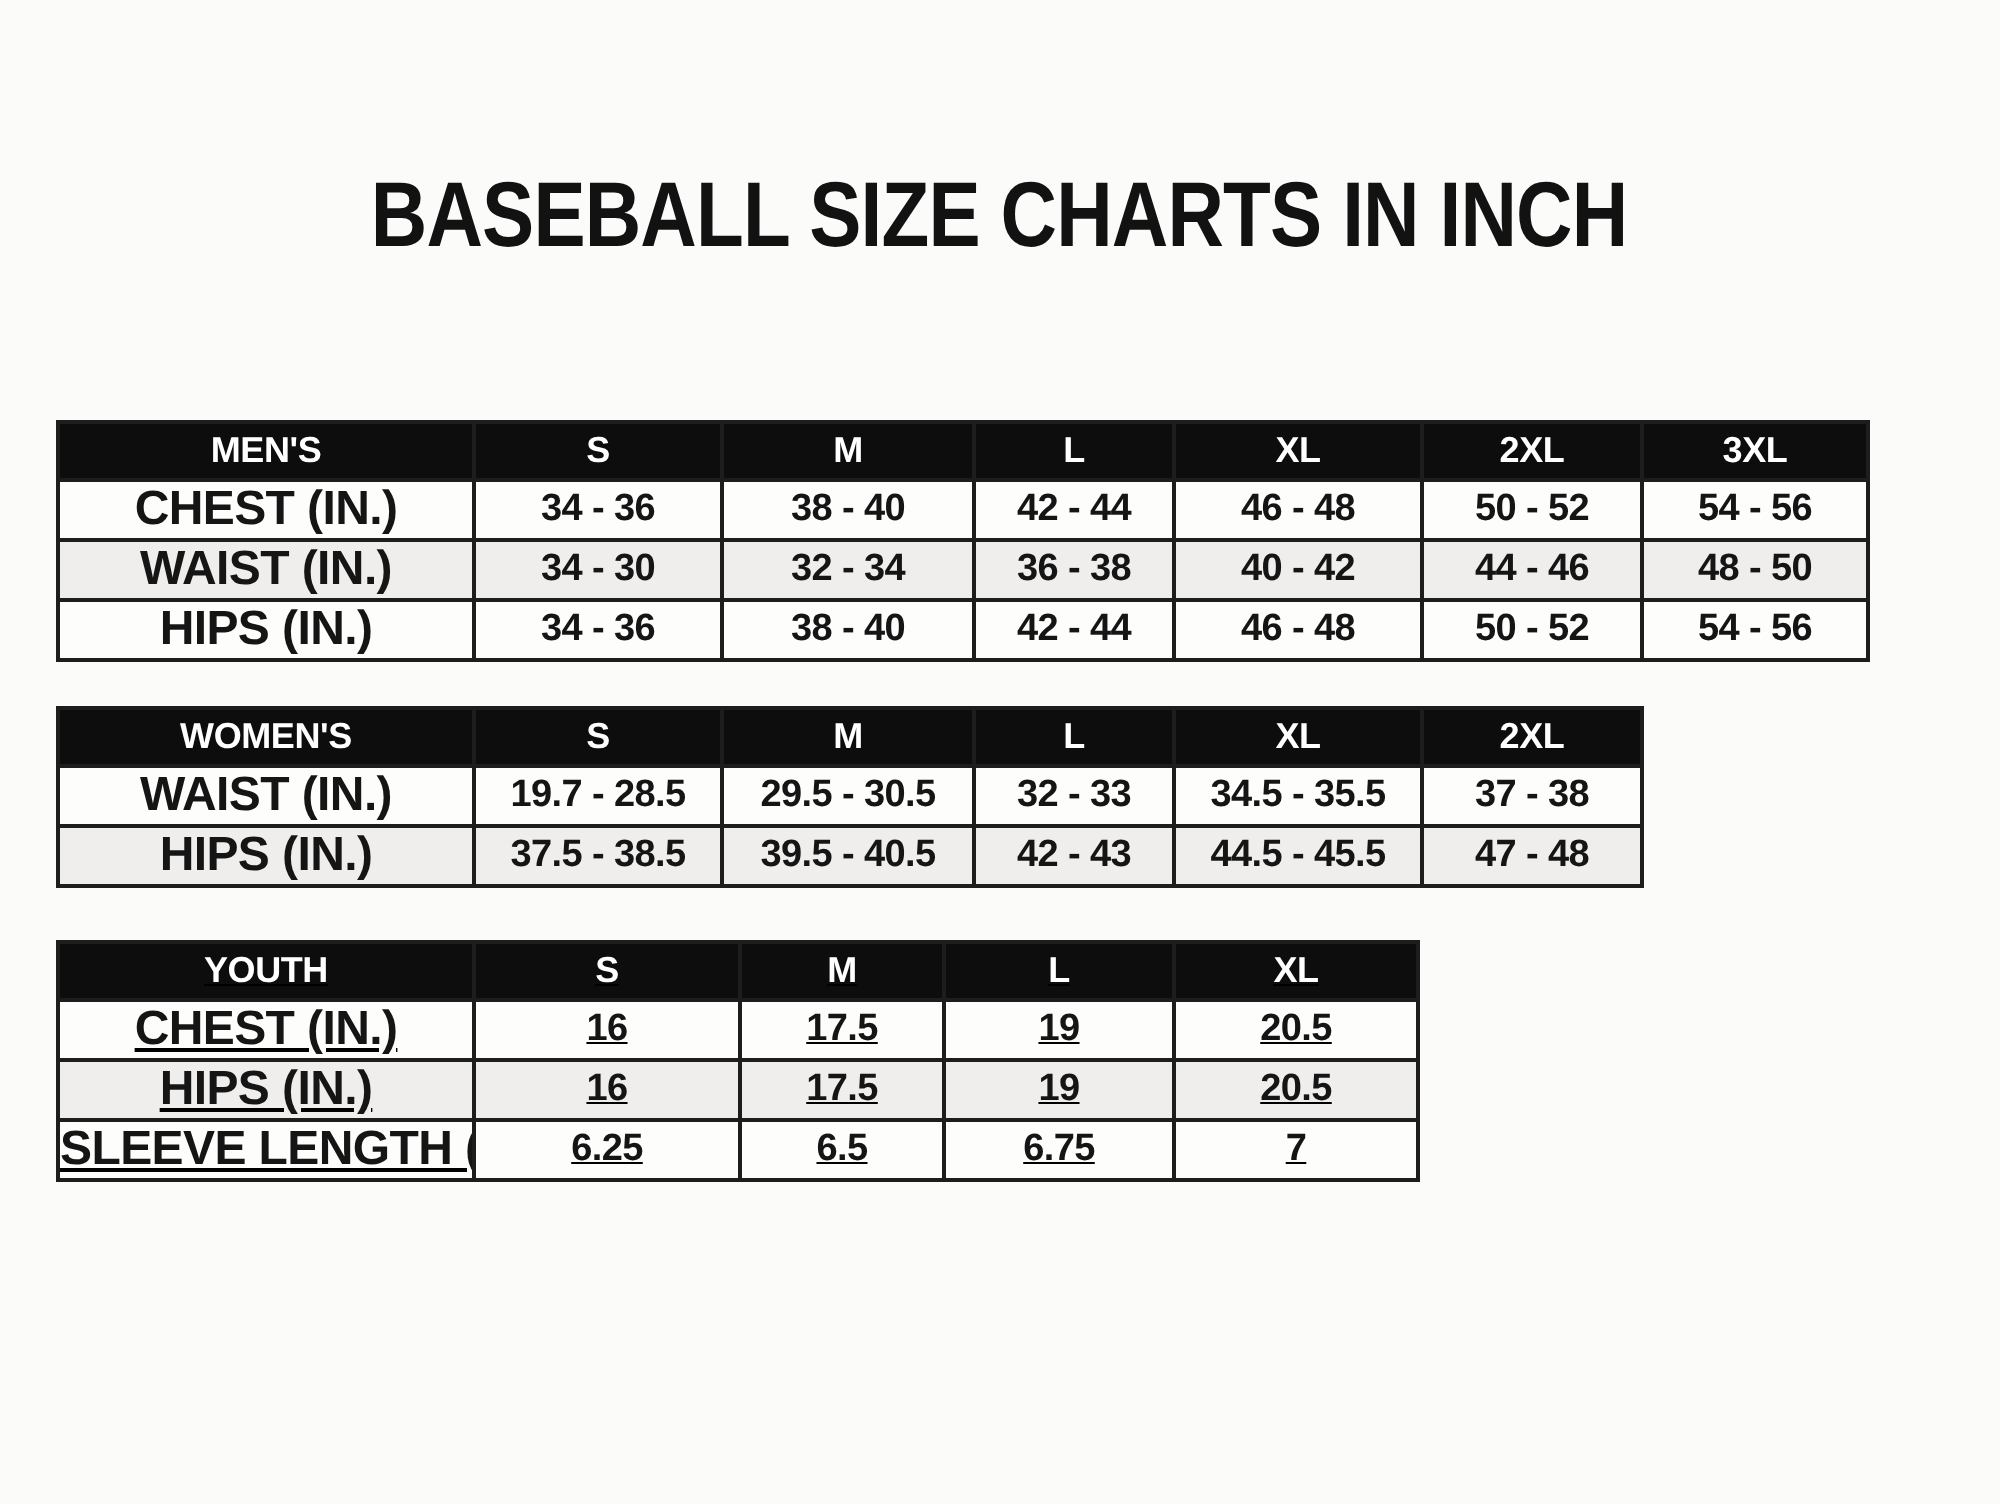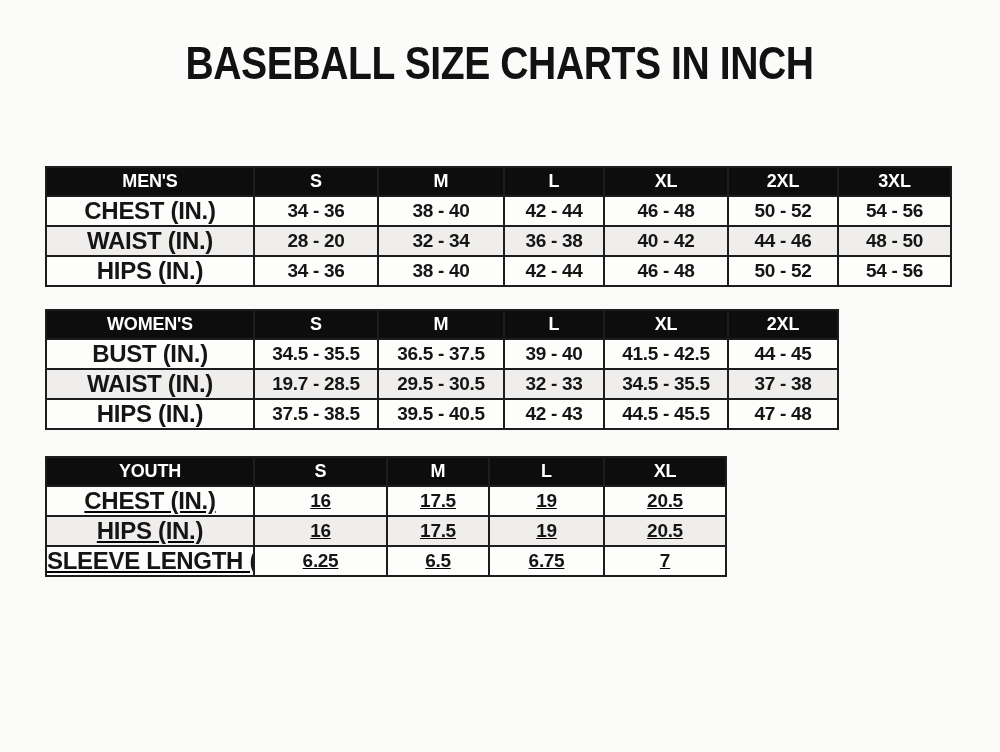--- a/index.html
+++ b/index.html
@@ -10,39 +10,39 @@
     height: 752px;
     font-family: "Liberation Sans", "DejaVu Sans", sans-serif;
     overflow: hidden;
   }
   .page {
     position: relative;
     width: 1000px;
     height: 752px;
   }
   h1.title {
-    margin: 40px 0 0 0;
+    margin: 84px 0 0 0;
     text-align: center;
     line-height: 46px;
     height: 46px;
   }
   .title-inner {
     display: inline-block;
     transform: scaleX(0.85);
     transform-origin: center center;
     font-size: 46px;
     font-weight: bold;
     color: #121212;
     letter-spacing: -0.5px;
     white-space: nowrap;
   }
   table.size-table {
     border-collapse: collapse;
     table-layout: fixed;
-    margin-left: 45px;
+    margin-left: 28px;
     border: 2px solid #161616;
   }
   table.size-table th,
   table.size-table td {
     border: 2px solid #1d1d1d;
     text-align: center;
     vertical-align: middle;
     font-weight: bold;
     padding: 0;
     overflow: hidden;
@@ -105,21 +105,21 @@
         <td class="row-label">CHEST (IN.)</td>
         <td>34 - 36</td>
         <td>38 - 40</td>
         <td>42 - 44</td>
         <td>46 - 48</td>
         <td>50 - 52</td>
         <td>54 - 56</td>
       </tr>
       <tr>
         <td class="row-label">WAIST (IN.)</td>
-        <td>28 - 20</td>
+        <td>34 - 30</td>
         <td>32 - 34</td>
         <td>36 - 38</td>
         <td>40 - 42</td>
         <td>44 - 46</td>
         <td>48 - 50</td>
       </tr>
       <tr>
         <td class="row-label">HIPS (IN.)</td>
         <td>34 - 36</td>
         <td>38 - 40</td>
@@ -144,28 +144,20 @@
       <tr>
         <th>WOMEN'S</th>
         <th>S</th>
         <th>M</th>
         <th>L</th>
         <th>XL</th>
         <th>2XL</th>
       </tr>
     </thead>
     <tbody>
-      <tr>
-        <td class="row-label">BUST (IN.)</td>
-        <td>34.5 - 35.5</td>
-        <td>36.5 - 37.5</td>
-        <td>39 - 40</td>
-        <td>41.5 - 42.5</td>
-        <td>44 - 45</td>
-      </tr>
       <tr>
         <td class="row-label">WAIST (IN.)</td>
         <td>19.7 - 28.5</td>
         <td>29.5 - 30.5</td>
         <td>32 - 33</td>
         <td>34.5 - 35.5</td>
         <td>37 - 38</td>
       </tr>
       <tr>
         <td class="row-label">HIPS (IN.)</td>

